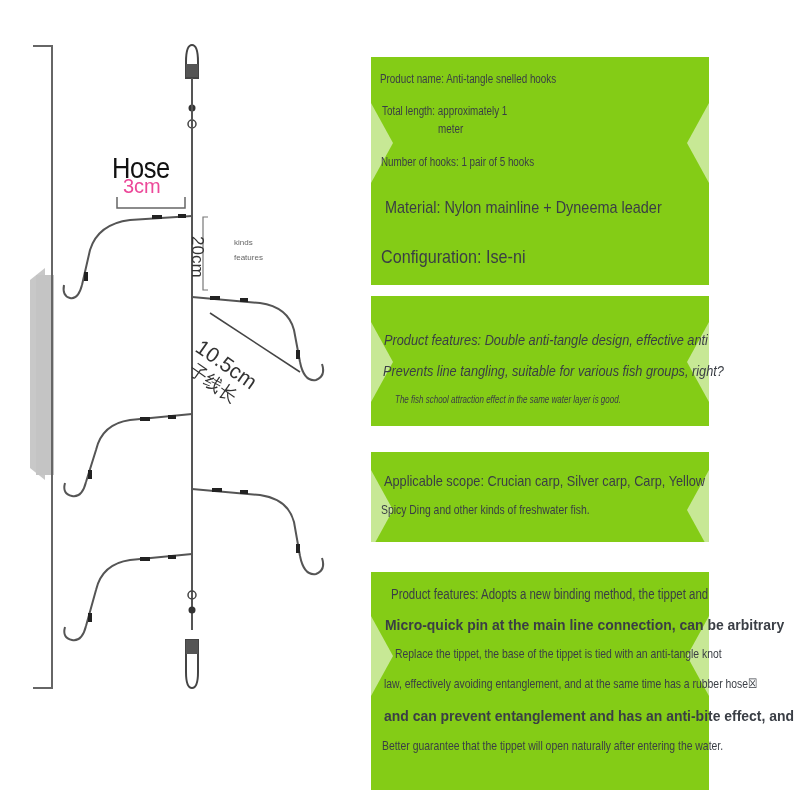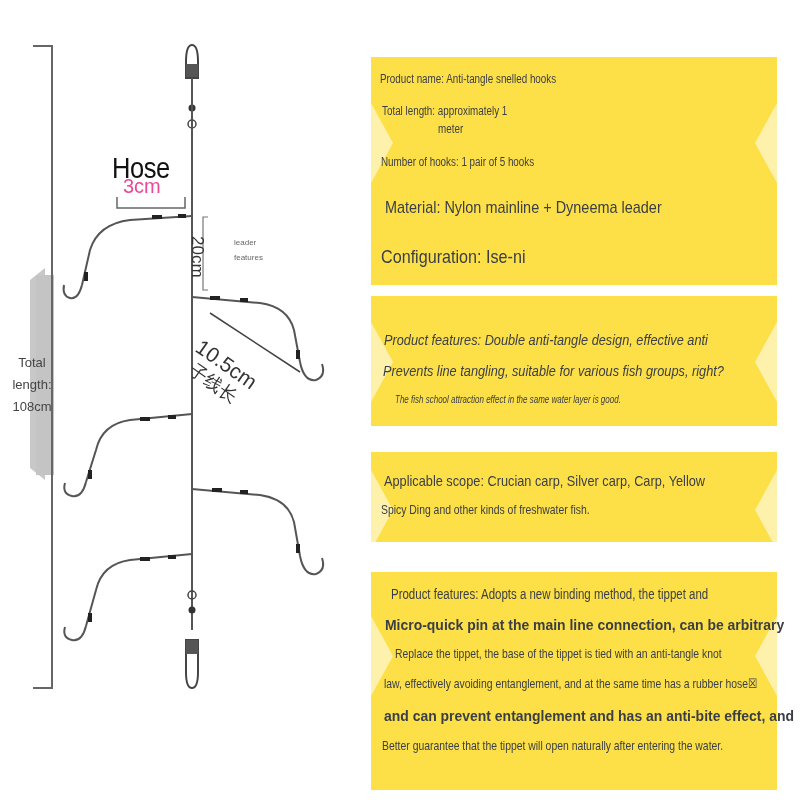--- a/index.html
+++ b/index.html
@@ -9,21 +9,21 @@
   .diagram svg { position:absolute; left:0; top:0; }
   .lbl { position:absolute; font-family:"Liberation Sans", sans-serif; }
   .hose { left:112px; top:152px; font-size:29px; color:#111; letter-spacing:-0.5px; transform:scaleX(0.88); transform-origin:left top; }
   .hose-dim { left:123px; top:175px; font-size:20px; color:#ec4899; }
   .leader-dim { left:207px; top:236px; font-size:17px; color:#333; transform:rotate(90deg); transform-origin:left top; }
   .leader-note { left:234px; top:235px; font-size:8px; color:#666; line-height:15px; }
   .leader-len { left:205px; top:335px; font-size:21px; color:#333; transform:rotate(35deg); transform-origin:left top; }
   .leader-cn { left:198px; top:358px; font-size:18px; color:#333; transform:rotate(35deg); transform-origin:left top; }
   .total { left:0; top:352px; width:64px; text-align:center; font-size:13px; color:#444; line-height:22px; }
 
-  .panel { position:absolute; left:371px; width:406px; background:#fde047; }
+  .panel { position:absolute; left:371px; width:338px; background:#84cc16; }
   .panel::before, .panel::after { content:""; position:absolute; top:20%; width:0; height:0;
      border-top:40px solid transparent; border-bottom:40px solid transparent; }
   .panel::before { left:0; border-left:22px solid rgba(255,255,255,0.55); }
   .panel::after { right:0; border-right:22px solid rgba(255,255,255,0.55); }
   .p1 { top:57px; height:228px; }
   .p2 { top:296px; height:130px;font-style:italic; }
   .p3 { top:452px; height:90px; }
   .p4 { top:572px; height:218px; }
   .t { position:absolute; white-space:nowrap; font-family:"Liberation Sans", sans-serif;
        color:#3a3e45; transform-origin:left top; z-index:2; }
@@ -107,30 +107,25 @@
       <rect x="88" y="613" width="4" height="9"></rect>
         <rect x="296" y="350" width="4" height="9"></rect>
       <rect x="296" y="544" width="4" height="9"></rect>
     </g>
   </svg>
 
   <div class="lbl hose">Hose</div>
   <div class="lbl hose-dim">3cm</div>
   <div class="lbl leader-dim">20cm</div>
   <div class="lbl leader-note">
-    <div>leader</div>
+    <div>kinds</div>
     <div>features</div>
   </div>
   <div class="lbl leader-len">10.5cm</div>
   <div class="lbl leader-cn">子线长</div>
-  <div class="lbl total">
-    <div>Total</div>
-    <div>length:</div>
-    <div>108cm</div>
-  </div>
 </div>
 
 <div class="panel p1">
   <div class="t s12" style="left:9px;top:15px">Product name: Anti-tangle snelled hooks</div>
   <div class="t s12" style="left:11px;top:47px">Total length: approximately 1</div>
   <div class="t s12" style="left:67px;top:65px">meter</div>
   <div class="t s12" style="left:10px;top:98px">Number of hooks: 1 pair of 5 hooks</div>
   <div class="t s17" style="left:14px;top:141px">Material: Nylon mainline + Dyneema leader</div>
   <div class="t s19" style="left:10px;top:189px">Configuration: Ise-ni</div>
 </div>

